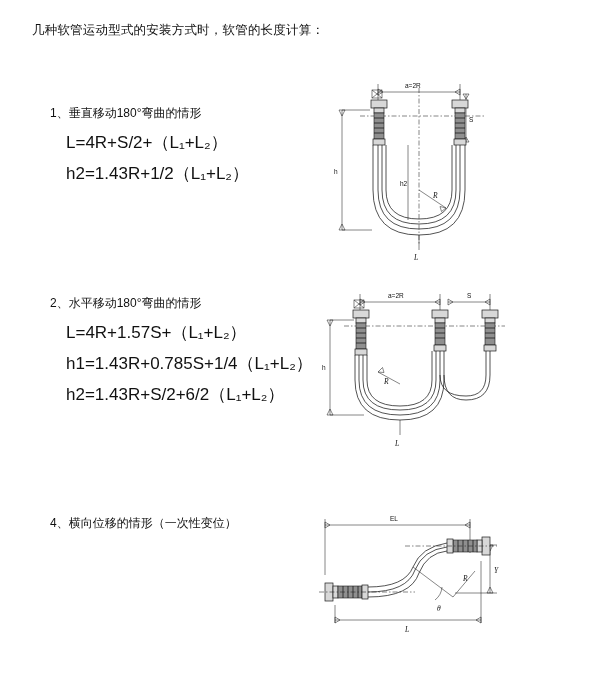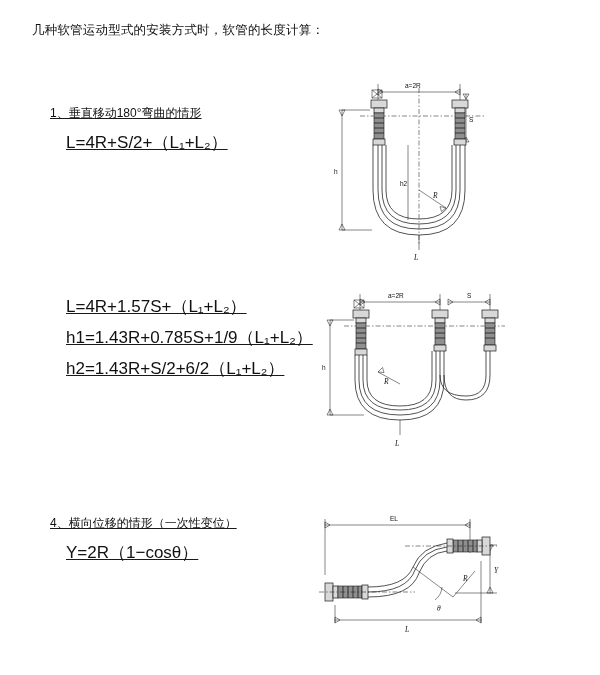--- a/index.html
+++ b/index.html
@@ -36,21 +36,20 @@
   }
   .sec1 { top: 105px; }
   .sec2 { top: 295px; }
   .sec3 { top: 515px; }
 
   .text-col {
     position: absolute;
     left: 50px;
     top: 0;
     width: 260px;
-    text-decoration: underline;
   }
   .sec-heading {
     font-size: 12px;
     color: #111;
     margin: 0 0 9px 0;
     white-space: nowrap;
   }
   .formula {
     font-size: 17px;
     color: #111;
@@ -79,20 +78,21 @@
 <body>
 
 <div class="page">
 
   <div class="doc-title">几种软管运动型式的安装方式时，软管的长度计算：</div>
 
   <div class="section sec1">
     <div class="text-col">
       <p class="sec-heading">1、垂直移动180°弯曲的情形</p>
       <p class="formula">L=4R+S/2+（L₁+L₂）</p>
+      <p class="formula">h2=1.43R+1/2（L₁+L₂）</p>
     </div>
 
     <div class="fig fig-1">
       <svg width="230" height="200" viewBox="0 0 230 200">
 
         <line class="dim" x1="78" y1="22" x2="160" y2="22"></line>
         <path class="dim" d="M78 19 L83 22 L78 25 Z" fill="#222"></path>
         <path class="dim" d="M160 19 L155 22 L160 25 Z" fill="#222"></path>
         <line class="dim" x1="78" y1="14" x2="78" y2="42"></line>
         <line class="dim" x1="160" y1="14" x2="160" y2="42"></line>
@@ -147,22 +147,23 @@
         <text class="lbl-i" x="114" y="190">L</text>
 
         <line class="dim" x1="108" y1="75" x2="108" y2="150"></line>
         <text class="lbl" x="100" y="116">h2</text>
       </svg>
     </div>
   </div>
 
   <div class="section sec2">
     <div class="text-col">
+      <p class="sec-heading">2、水平移动180°弯曲的情形</p>
       <p class="formula">L=4R+1.57S+（L₁+L₂）</p>
-      <p class="formula">h1=1.43R+0.785S+1/9（L₁+L₂）</p>
+      <p class="formula">h1=1.43R+0.785S+1/4（L₁+L₂）</p>
       <p class="formula">h2=1.43R+S/2+6/2（L₁+L₂）</p>
     </div>
 
     <div class="fig fig-2">
       <svg width="230" height="190" viewBox="0 0 230 190">
 
         <line class="dim" x1="60" y1="22" x2="140" y2="22"></line>
         <path class="dim" d="M60 19 L65 22 L60 25 Z" fill="#222"></path>
         <path class="dim" d="M140 19 L135 22 L140 25 Z" fill="#222"></path>
         <text class="lbl" x="88" y="18">a=2R</text>
@@ -225,21 +226,20 @@
 
         <line class="dim" x1="100" y1="140" x2="100" y2="155"></line>
         <text class="lbl-i" x="95" y="166">L</text>
       </svg>
     </div>
   </div>
 
   <div class="section sec3">
     <div class="text-col">
       <p class="sec-heading">4、横向位移的情形（一次性变位）</p>
-      <p class="formula">Y=2R（1−cosθ）</p>
     </div>
 
     <div class="fig fig-3">
       <svg width="245" height="140" viewBox="0 0 245 140">
 
         <line class="dim" x1="40" y1="20" x2="185" y2="20"></line>
         <path class="dim" d="M40 17 L45 20 L40 23 Z" fill="#222"></path>
         <path class="dim" d="M185 17 L180 20 L185 23 Z" fill="#222"></path>
         <text class="lbl" x="105" y="16">EL</text>
         <line class="dim" x1="40" y1="14" x2="40" y2="70"></line>

